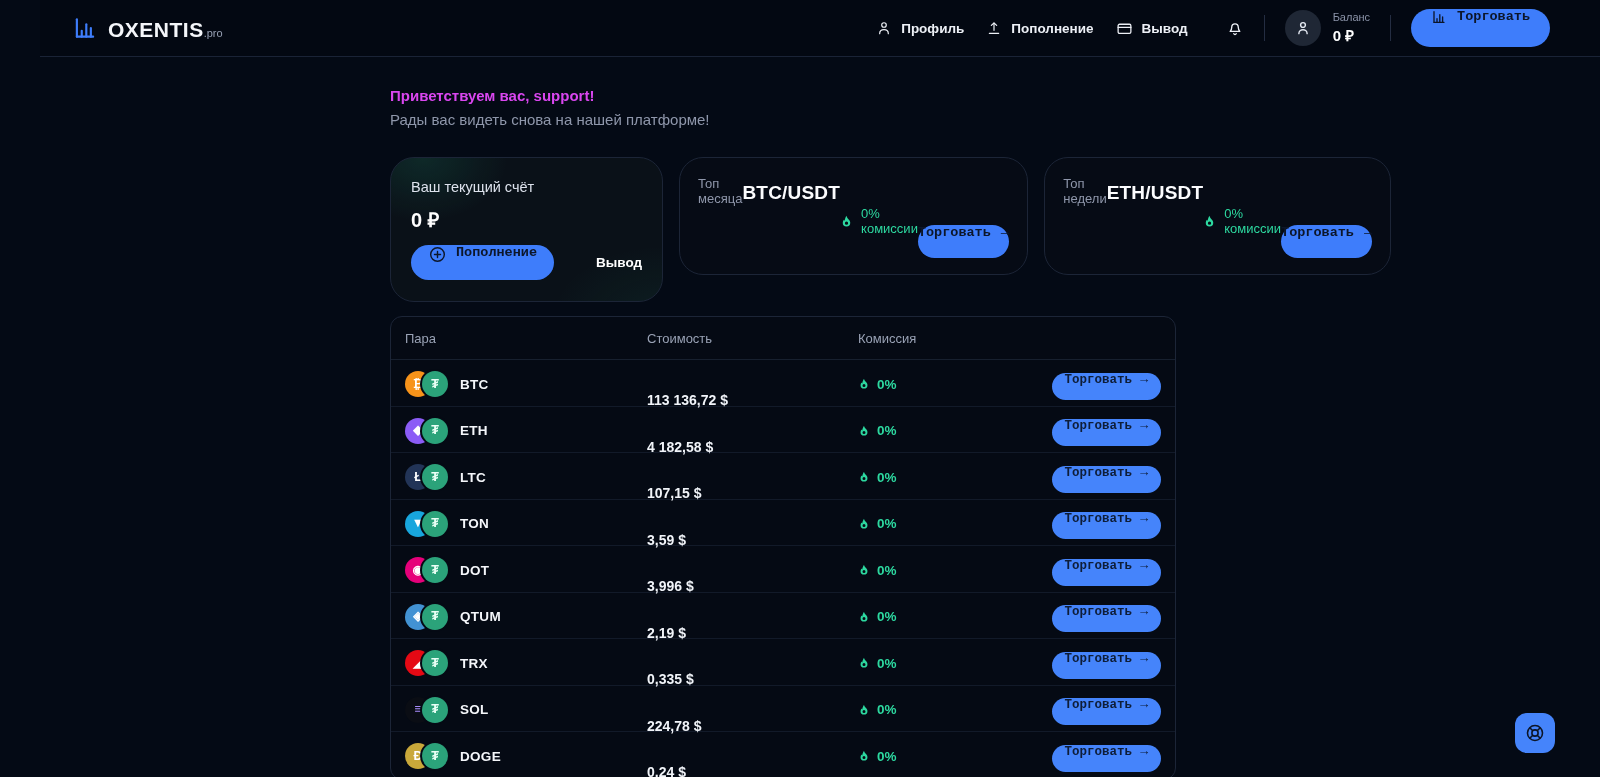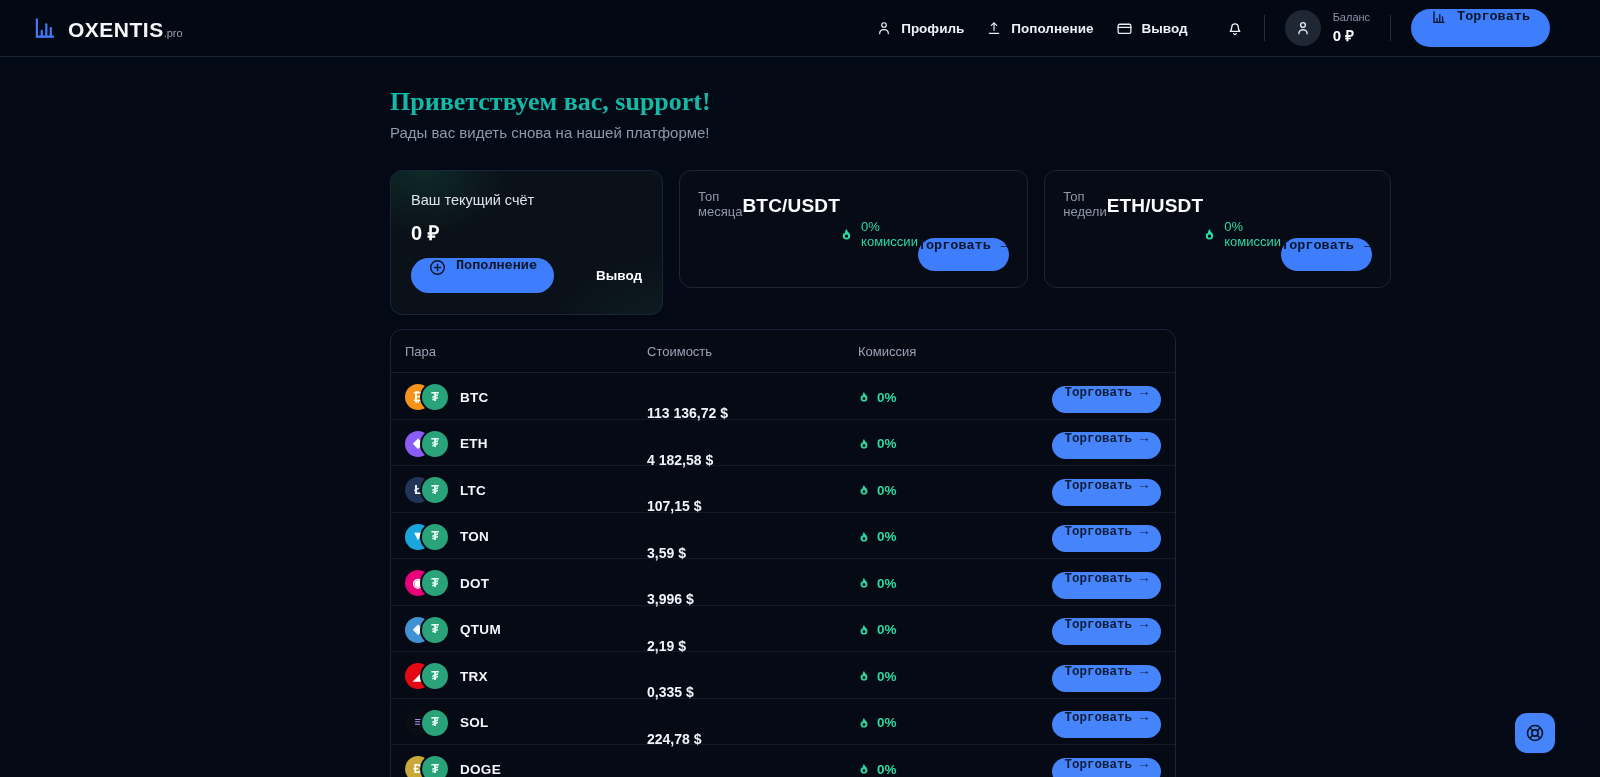--- a/index.html
+++ b/index.html
@@ -8,21 +8,21 @@
     background:#040a15;
     color:#e9edf5;
     font-family:"Liberation Sans", sans-serif;
     position:relative;
   }
   svg { display:block; }
 
   
   header {
     height:57px; display:flex; align-items:center; justify-content:space-between;
-    padding:0 50px 0 32px; border-bottom:1px solid #1a2336; background:#030812;
+    padding:0 50px 0 32px; border-bottom:1px solid #1a2336; background:#030812;margin-left:40px;
   }
   .logo { display:flex; align-items:flex-end; gap:10px; cursor:pointer; }
   .brand { font-size:21px; font-weight:800; letter-spacing:.5px; color:#f4f6fa; line-height:1; }
   .brand-suffix { font-size:11px; color:#97a0b4; line-height:1.4; }
   .header-right { display:flex; align-items:center; }
   .nav { display:flex; align-items:center; gap:22px; }
   .nav-item { display:inline-flex; align-items:center; gap:9px; font-size:13.5px; font-weight:700; color:#edf0f6; cursor:pointer; text-decoration:none; }
   .bell-btn { background:none; border:none; color:#edf0f6; margin-left:38px; cursor:pointer; }
   .vdiv { width:1px; height:26px; background:#242d42; margin:0 20px; }
   .acct { display:flex; align-items:center; gap:12px; }
@@ -32,25 +32,25 @@
   .bal-value { font-size:15px; font-weight:800; color:#fff; }
   .btn-blue {
     background:#3e7dfb; color:#0c1629; border:none; cursor:pointer;
     display:inline-flex; align-items:flex-start; justify-content:center; gap:10px;
     font-family:Liberation Mono, monospace; font-weight:700;
   }
   .header-trade { height:38px; padding:0 20px; border-radius:19px; font-size:13.5px; }
 
   
   .container { width:786px; margin:30px 0 0 390px; }
-  h1 { font-size:26px; font-weight:700; color:#14b8a6;font-family:Liberation Serif, serif; }
+  h1 { font-size:15px; font-weight:700; color:#d946ef; }
   .subtitle { font-size:15px; color:#8f97ab; margin-top:7px; }
 
   .cards-row { display:flex; gap:16px; margin-top:29px; }
-  .card { background:#060b15; border:1px solid #1c2537; border-radius:12px; }
+  .card { background:#060b15; border:1px solid #1c2537; border-radius:24px; }
 
   .account-card {
     width:305px; height:145px; padding:21px 20px; display:flex; flex-direction:column;
     background:
       radial-gradient(120px 90px at 12% 0%, rgba(45,217,160,0.12), transparent 70%),
       radial-gradient(160px 110px at 100% 115%, rgba(45,217,160,0.07), transparent 70%),
       #0a1118;
   }
   .account-label { font-size:14.5px; color:#dde2ec; }
   .account-value { font-size:20px; font-weight:800; color:#fff; margin-top:11px; }

